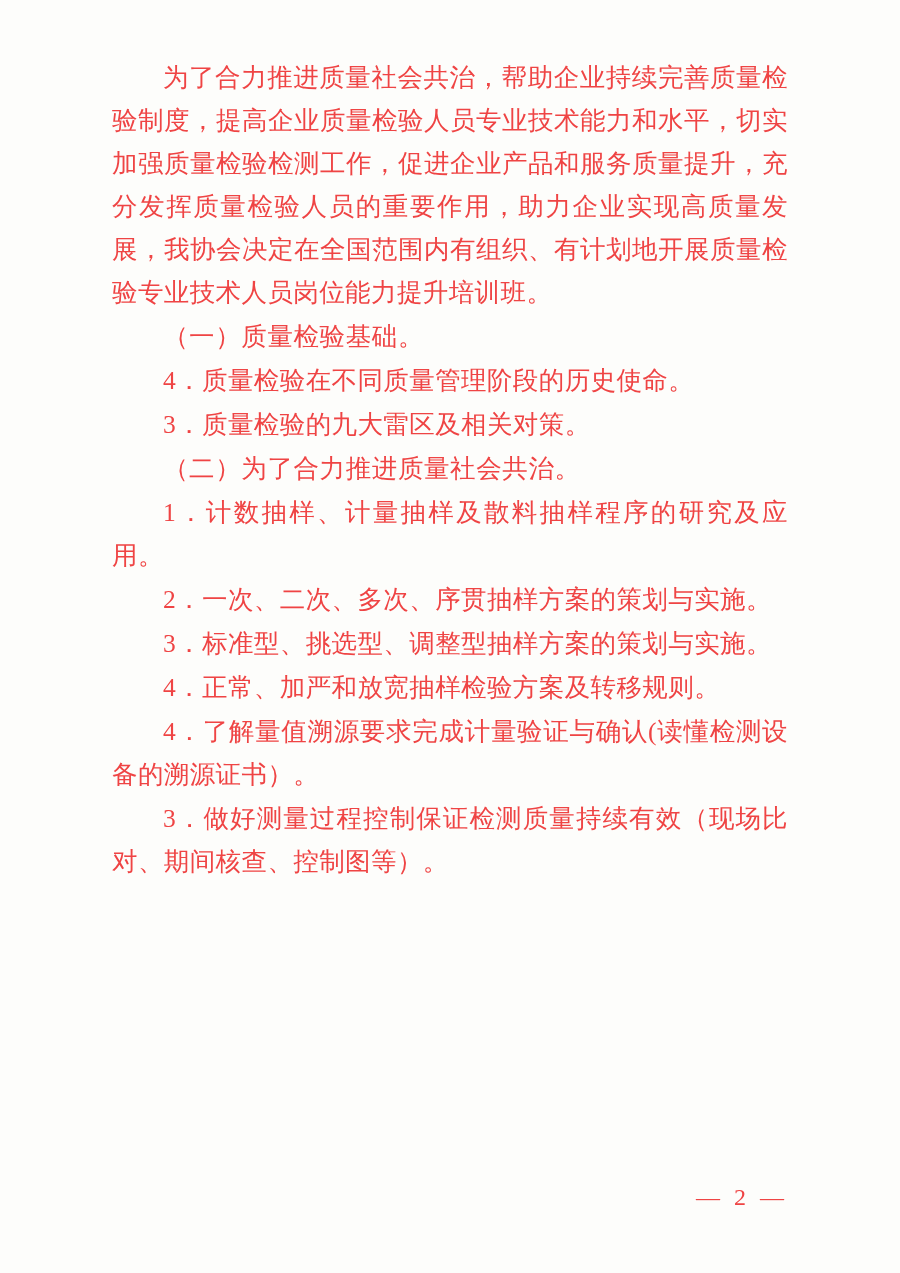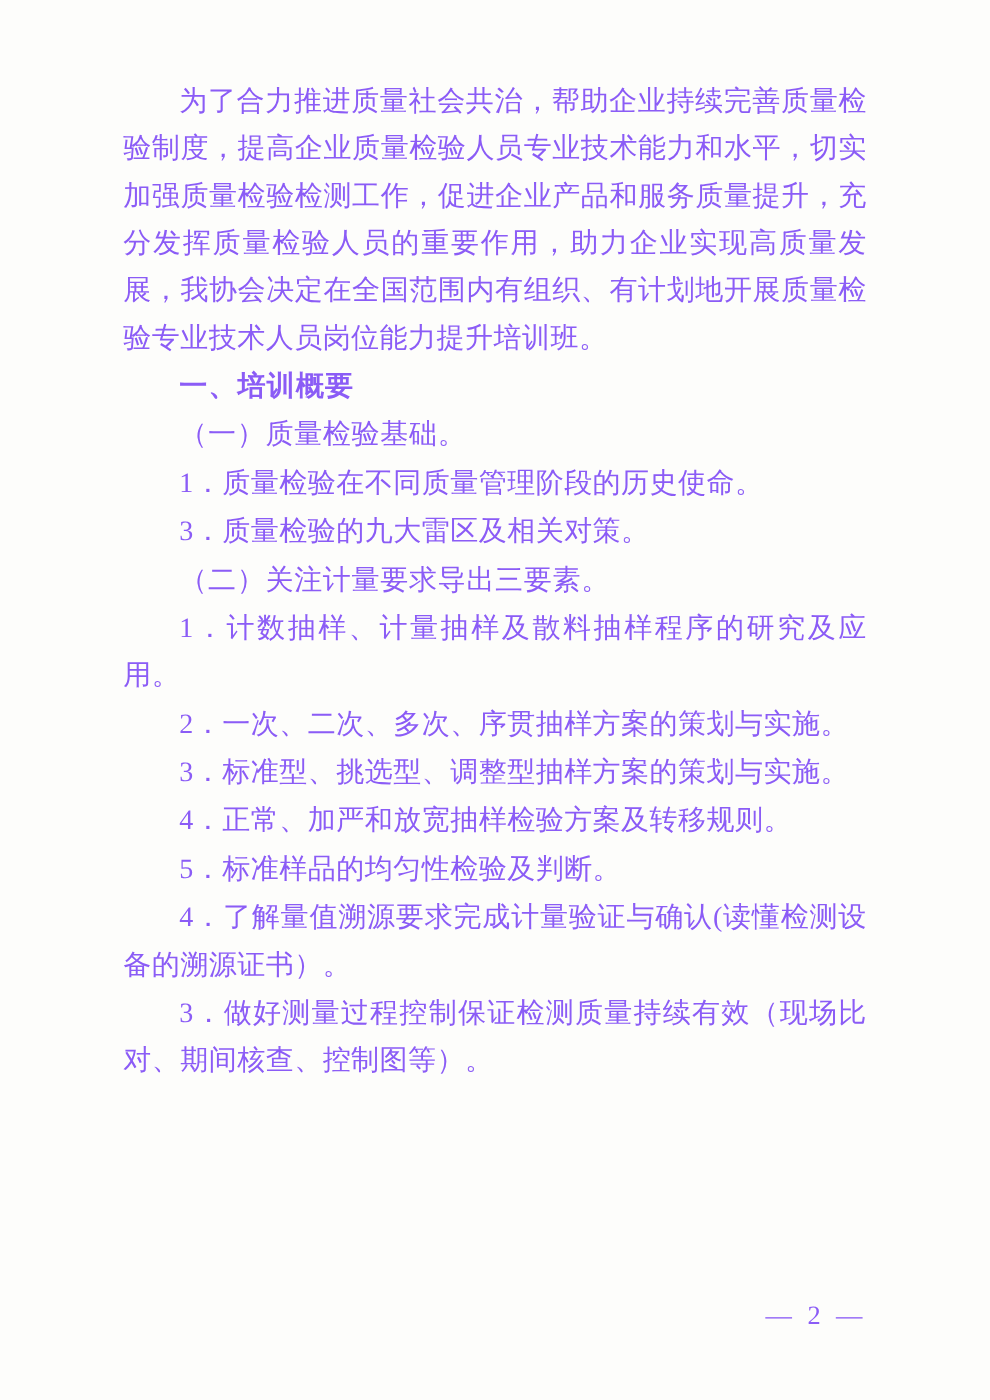--- a/index.html
+++ b/index.html
@@ -7,23 +7,23 @@
     padding: 0;
     background: #ffffff;
   }
   .page {
     position: relative;
     width: 900px;
     height: 1273px;
     margin: 0 auto;
     background: #fdfdfb;
     box-sizing: border-box;
-    padding: 70px 112px 60px 112px;
+    padding: 56px 112px 60px 112px;
     font-family: "Liberation Serif", "DejaVu Serif", serif;
-    color: #8b5cf6;
+    color: #ef4444;
     overflow: hidden;
   }
   .doc-body {
     font-size: 25.5px;
     line-height: 43px;
     letter-spacing: 0.4px;
     text-align: justify;
     text-justify: inter-ideograph;
   }
   p {
@@ -61,34 +61,32 @@
 </style>
 </head>
 <body>
 
 <div class="page">
   <div class="doc-body">
 
     <p class="indent2">为了合力推进质量社会共治，帮助企业持续完善质量检验制度，提高企业质量检验人员专业技术能力和水平，切实加强质量检验检测工作，促进企业产品和服务质量提升，充分发挥质量检验人员的重要作用，助力企业实现高质量发展，我协会决定在全国范围内有组织、有计划地开展质量检验专业技术人员岗位能力提升培训班。</p>
 
 
-    <p class="heading">一、培训概要</p>
 
     <p class="subheading">（一）质量检验基础。</p>
 
-    <p class="item">1．质量检验在不同质量管理阶段的历史使命。</p>
+    <p class="item">4．质量检验在不同质量管理阶段的历史使命。</p>
     <p class="item">3．质量检验的九大雷区及相关对策。</p>
 
-    <p class="subheading">（二）关注计量要求导出三要素。</p>
+    <p class="subheading">（二）为了合力推进质量社会共治。</p>
 
     <p class="item">1．计数抽样、计量抽样及散料抽样程序的研究及应用。</p>
     <p class="item">2．一次、二次、多次、序贯抽样方案的策划与实施。</p>
     <p class="item">3．标准型、挑选型、调整型抽样方案的策划与实施。</p>
     <p class="item">4．正常、加严和放宽抽样检验方案及转移规则。</p>
-    <p class="item">5．标准样品的均匀性检验及判断。</p>
 
 
     <p class="item-hang">4．了解量值溯源要求完成计量验证与确认(读懂检测设备的溯源证书）。</p>
     <p class="item-hang">3．做好测量过程控制保证检测质量持续有效（现场比对、期间核查、控制图等）。</p>
 
   </div>
 
   <div class="page-number">— 2 —</div>
 </div>
 

